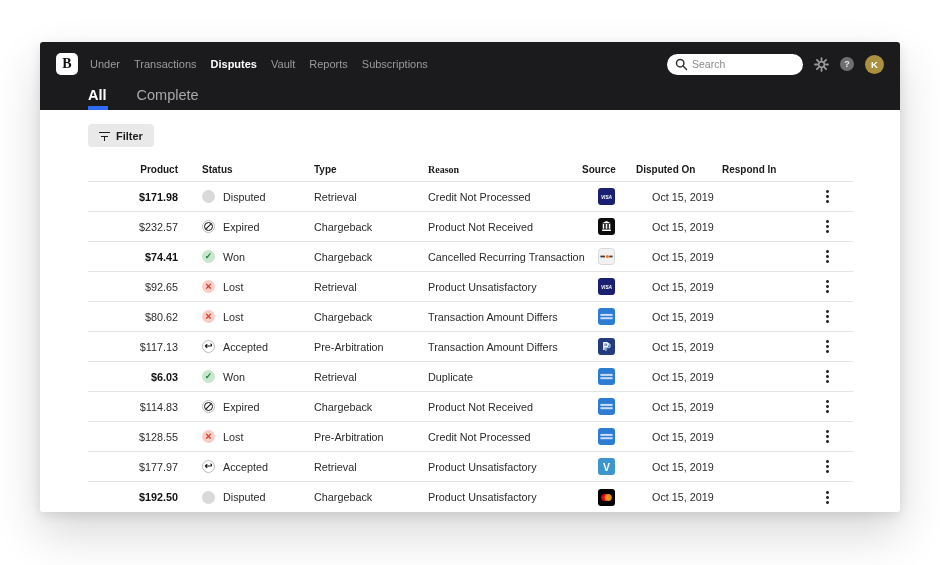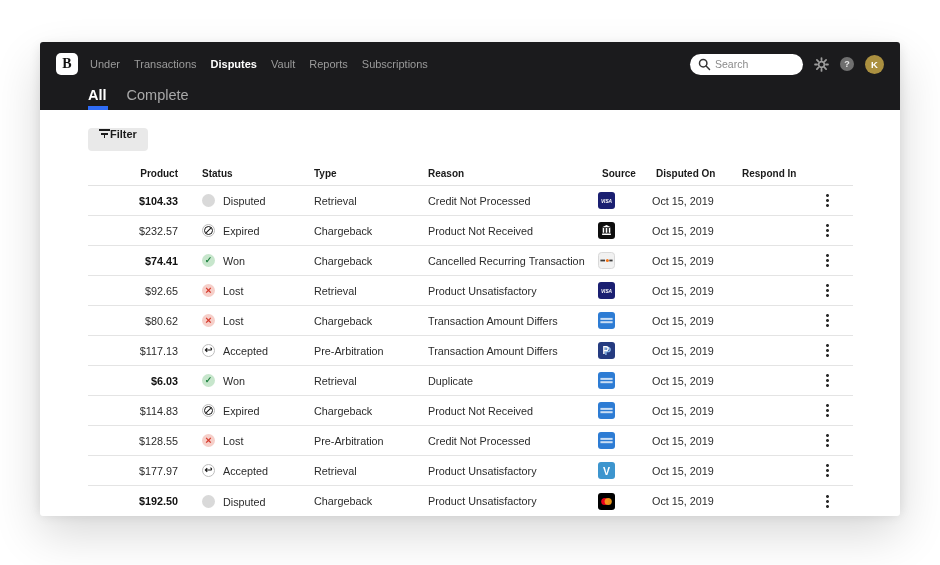--- a/index.html
+++ b/index.html
@@ -20,79 +20,79 @@
     width:22px; height:22px; background:#ffffff; border-radius:5px;
     display:flex; align-items:center; justify-content:center;
     font-family:"Liberation Serif", serif; font-weight:700; font-size:14px; color:#111;
     margin-right:12px;
   }
   .nav { display:flex; align-items:center; gap:14px; }
   .nav-item { font-size:11px; color:#9b9b9b; cursor:pointer; white-space:nowrap; }
   .nav-item.active { color:#ffffff; font-weight:700; }
 
   .appbar-right { margin-left:auto; display:flex; align-items:center; gap:11px; }
-  .search-pill { position:relative; width:113px; height:21px; }
+  .search-pill { position:relative; width:136px; height:21px; }
   .search-pill input {
     width:100%; height:100%; border:none; border-radius:11px; background:#ffffff;
     font-size:10.5px; color:#333; padding:0 8px 0 25px; outline:none;
     font-family:"Liberation Sans", sans-serif;
   }
   .search-pill input::placeholder { color:#8a8a8a; }
   .search-icon { position:absolute; left:8px; top:4px; width:13px; height:13px; }
   .gear { width:15px; height:15px; display:flex; cursor:pointer; }
   .help {
     width:14px; height:14px; border-radius:50%; background:#6f6f6f; color:#1b1b1d;
     display:flex; align-items:center; justify-content:center;
     font-size:9px; font-weight:700; color:#e8e8e8; cursor:pointer;
   }
   .avatar {
     width:19px; height:19px; border-radius:50%; background:var(--avatar_gold,#ab9040);
     display:flex; align-items:center; justify-content:center;
     color:#fff; font-size:9.5px; font-weight:700; cursor:pointer;
   }
 
-  .appbar-tabs { display:flex; align-items:center; gap:20px; height:31px; padding-left:32px; }
+  .appbar-tabs { display:flex; align-items:center; gap:30px; height:31px; padding-left:32px; }
   .tab { position:relative; height:100%; display:flex; align-items:center; font-size:14.5px; color:#a9a9a9; cursor:pointer; white-space:nowrap; }
   .tab.active { color:#ffffff; font-weight:700; }
   .tab.active::after {
     content:""; position:absolute; left:0; right:-1px; bottom:0; height:4px;
     background:var(--accent_blue,#2f6cf6);
   }
 
   
   .body { flex:1; background:#ffffff; border-radius:0 0 3px 3px; padding:14px 47px 0 48px; }
   .filter-btn {
-    display:inline-flex; gap:0; height:23px; padding:0 11px;
+    display:inline-flex; align-items:center; gap:6px; height:23px; padding:0 11px;
     background:#e9e9e9; border-radius:4px; font-size:11px; font-weight:700; color:#1c1c1c; cursor:pointer;
   }
   .filter-icon { width:11px; height:10px; position:relative; }
   .filter-icon::before { content:""; position:absolute; left:0; top:1px; width:11px; height:1.6px; background:#1c1c1c; }
   .filter-icon::after { content:""; position:absolute; left:2.4px; top:5px; width:6.2px; height:1.6px; background:#1c1c1c; }
   .filter-icon .stem { position:absolute; left:4.7px; top:5px; width:1.6px; height:5px; background:#1c1c1c; }
 
   
   .table { margin-top:13px; }
   .thead { display:flex; align-items:flex-end; height:22px; border-bottom:1px solid #e2e2e2; padding-bottom:6px; }
   .thead span { font-size:10px; font-weight:700; color:#1a1a1a; }
   .trow { display:flex; align-items:center; height:30px; border-bottom:1px solid #e4e4e4; }
   .trow:last-child { border-bottom:none; }
   .trow span { font-size:10.8px; color:#2b2b2b; }
 
   .c-amount { width:90px; text-align:right; flex:0 0 auto; }
   .c-amount.bold { font-weight:700; color:#111; }
-  .c-status { width:112px; margin-left:24px; display:flex; align-items:flex-end; gap:8px; flex:0 0 auto; }
+  .c-status { width:112px; margin-left:24px; display:flex; align-items:center; gap:8px; flex:0 0 auto; }
   .c-type { width:114px; flex:0 0 auto; }
   .c-reason { width:170px; flex:0 0 auto; }
   .c-source { width:54px; flex:0 0 auto; display:flex; align-items:center; }
   .c-date { width:86px; flex:0 0 auto; }
   .c-respond { width:80px; flex:0 0 auto; }
   .h-amount { width:90px; text-align:right; }
   .h-status { width:112px; margin-left:24px; }
   .h-type { width:114px; }
-  .h-reason { width:174px; }
+  .h-reason { width:154px;font-family:Liberation Serif, serif; }
   .h-source { width:54px; }
   .h-date { width:86px; }
   .h-respond { width:80px; }
 
   .c-kebab { margin-left:auto; margin-right:24px; width:3px; height:15px; cursor:pointer;
     background-image:radial-gradient(circle, #2a2a2a 1.3px, transparent 1.55px);
     background-size:3px 5px; background-repeat:repeat-y; }
 
   .sicon { width:13px; height:13px; border-radius:50%; flex:0 0 auto; position:relative;
     display:inline-flex; align-items:center; justify-content:center; line-height:1; }
@@ -166,21 +166,21 @@
           <span class="h-amount">Product</span>
           <span class="h-status">Status</span>
           <span class="h-type">Type</span>
           <span class="h-reason">Reason</span>
           <span class="h-source">Source</span>
           <span class="h-date">Disputed On</span>
           <span class="h-respond">Respond In</span>
         </div>
         <div id="tbody">
             <div class="trow">
-    <span class="c-amount bold">$104.33</span>
+    <span class="c-amount bold">$171.98</span>
     <span class="c-status">
       <span class="sicon disputed"></span>
       <span class="slabel">Disputed</span>
     </span>
     <span class="c-type">Retrieval</span>
     <span class="c-reason">Credit Not Processed</span>
     <span class="c-source">
       <span class="cicon" title="Visa">
                   <svg viewBox="0 0 17 17">
                     <rect width="17" height="17" rx="3" fill="#1a1f71"></rect>

